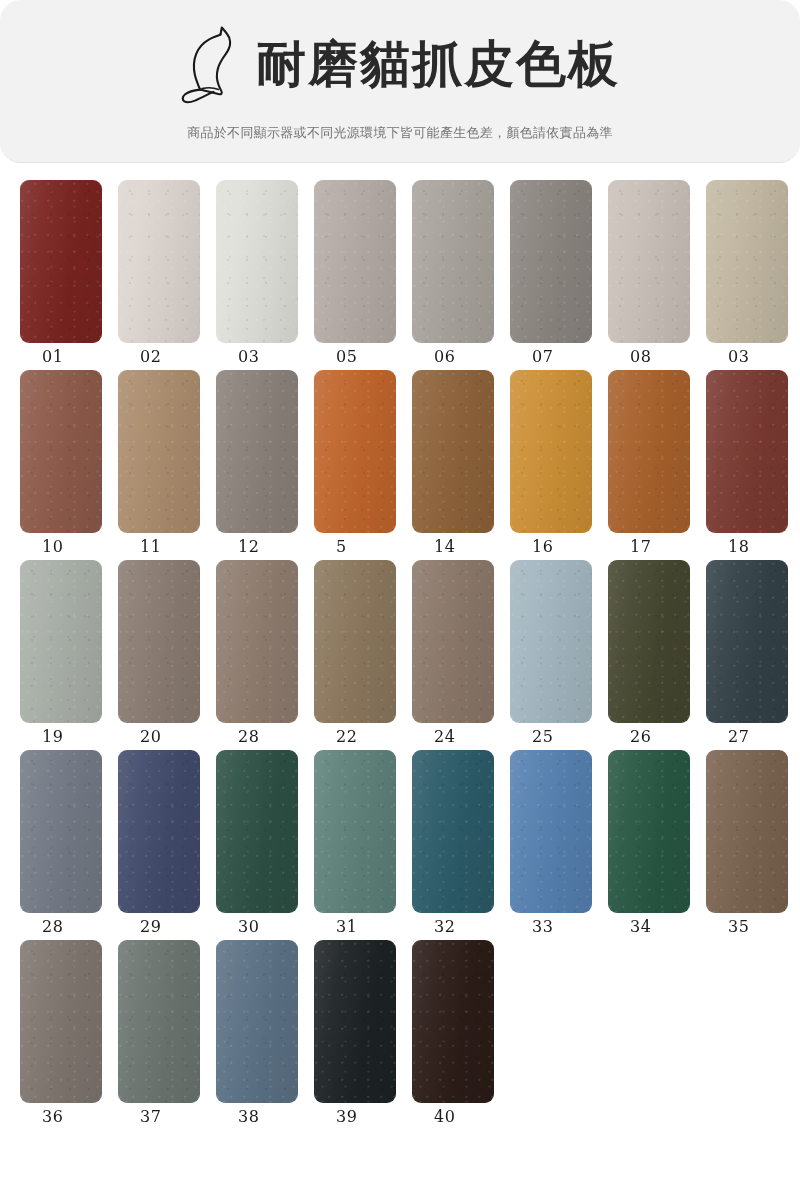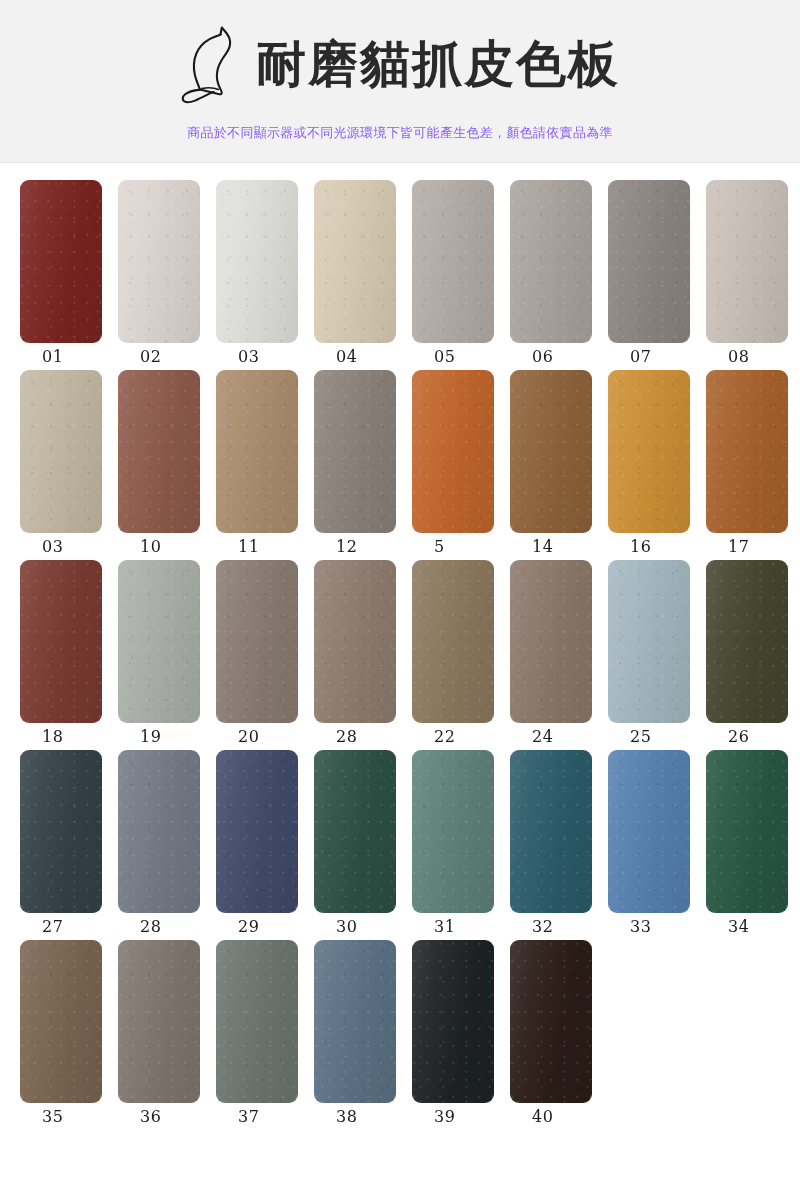--- a/index.html
+++ b/index.html
@@ -13,41 +13,42 @@
 
   
   .header{
     background:#f2f2f2;
     height:163px;
     box-sizing:border-box;
     border-bottom:1px solid #e2e2e2;
     display:flex;flex-direction:column;
     align-items:center;justify-content:center;
     flex:0 0 auto;
+    border-radius:21px;
   }
   .title-row{
     display:flex;align-items:center;justify-content:center;
     gap:14px;
     margin-top:4px;
   }
   .cat-icon{width:62px;height:80px;display:block;flex:0 0 auto;}
   .title{
     font-family:"DejaVu Sans","Liberation Sans",sans-serif;
     font-size:50px;
     font-weight:700;
     letter-spacing:2px;
     color:#2a2a2a;
     line-height:1;
     white-space:nowrap;
   }
   .subtitle{
     margin-top:20px;
     font-family:"DejaVu Sans","Liberation Sans",sans-serif;
     font-size:13px;
-    color:#8b5cf6;
+    color:#737373;
     letter-spacing:.3px;
     white-space:nowrap;
   }
 
   
   .grid-wrap{
     flex:1 1 auto;
     padding:17px 20px 0 20px;
     box-sizing:border-box;
     background:#ffffff;
@@ -153,27 +154,20 @@
           <div class="chip-label">02</div>
         </div>
         <div class="cell">
           <div class="chip" style="background: rgb(223, 224, 218);">
             <div class="sheen"></div>
             <div class="grain"></div>
           </div>
           <div class="chip-label">03</div>
         </div>
         <div class="cell">
-          <div class="chip" style="background: rgb(216, 203, 180);">
-            <div class="sheen"></div>
-            <div class="grain"></div>
-          </div>
-          <div class="chip-label">04</div>
-        </div>
-        <div class="cell">
           <div class="chip" style="background: rgb(180, 171, 165);">
             <div class="sheen"></div>
             <div class="grain"></div>
           </div>
           <div class="chip-label">05</div>
         </div>
         <div class="cell">
           <div class="chip" style="background: rgb(169, 163, 157);">
             <div class="sheen"></div>
             <div class="grain"></div>

